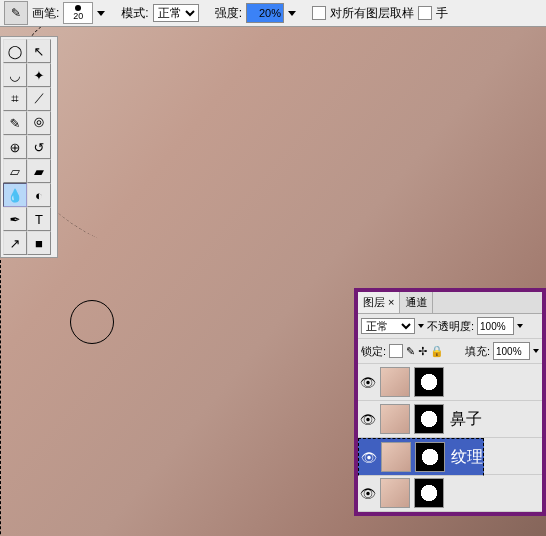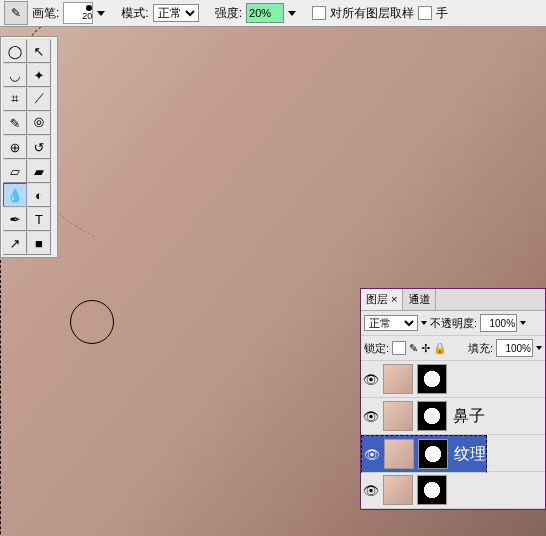--- a/index.html
+++ b/index.html
@@ -3,36 +3,36 @@
 <meta charset="utf-8">
 <style>
 body{margin:0;font-family:SimSun,Arial,sans-serif;font-size:12px;background:#ccc;overflow:hidden;width:546px;height:536px;position:relative}
 .canvas{position:absolute;left:0;top:0;right:0;bottom:0;background:linear-gradient(130deg,#d1b5a8 0%,#c39d8f 30%,#b8968a 55%,#a17a6e 80%,#85655a 100%)}
 .sel{position:absolute;border:1px dashed #000}
 .sel1{left:50px;top:30px;width:300px;height:250px;border-radius:50% 0 0 50%;border:none;border-left:1px dashed #000;transform:rotate(25deg)}
 .sel2{left:420px;top:25px;width:80px;height:450px;border:none;border-left:1px dashed #000}
 .cursor-circ{position:absolute;left:70px;top:300px;width:42px;height:42px;border:1px solid #000;border-radius:50%}
 .optbar{position:absolute;left:0;top:0;right:0;height:26px;background:#eee;border-bottom:1px solid #999;display:flex;align-items:center;padding:0 4px;gap:4px}
 .opt-icon{width:22px;height:22px;border:1px solid #999;background:#ddd;display:flex;align-items:center;justify-content:center}
-.opt-brush{width:28px;height:20px;border:1px solid #999;background:#fff;display:flex;flex-direction:column;align-items:flex-end;font-size:9px}
+.opt-brush{width:28px;height:20px;border:1px solid #999;background:#fff;display:flex;flex-direction:column;align-items:center;font-size:9px}
 .opt-dot{width:6px;height:6px;background:#000;border-radius:50%;margin-top:2px}
 .opt-sel{height:18px;border:1px solid #888;background:#fff;font-size:12px}
-.opt-inp{width:32px;height:16px;border:1px solid #888;background:#86efac;text-align:left;font-size:11px}
+.opt-inp{width:32px;height:16px;border:1px solid #888;background:#3b82f6;text-align:right;font-size:11px}
 .opt-chk{width:12px;height:12px;border:1px solid #888;background:#fff}
 .tri{width:0;height:0;border-left:4px solid transparent;border-right:4px solid transparent;border-top:5px solid #000}
 .toolbox{position:absolute;left:0;top:36px;width:52px;background:#eee;border:1px solid #999;display:flex;flex-wrap:wrap;padding:2px}
 .tool{width:22px;height:22px;border:1px outset #ddd;margin:0;display:flex;align-items:center;justify-content:center;background:#e8e8e8;font-size:13px}
 .tool.active{background:#b8d8f8;border:1px inset #99c}
-.layers{position:absolute;right:0;top:288px;width:184px;background:#e8e8e8;border:1px solid #701a75}
+.layers{position:absolute;right:0;top:288px;width:184px;background:#e8e8e8;border:4px solid #701a75}
 .ltabs{display:flex;background:#ddd;border-bottom:1px solid #aaa;font-size:11px}
 .ltab{padding:3px 5px;border-right:1px solid #aaa}
 .ltab.active{background:#eee}
 .lopt{display:flex;align-items:center;padding:3px;gap:3px;border-bottom:1px solid #ccc;font-size:11px}
 .lsel{width:54px;height:16px;border:1px solid #888;background:#fff;font-size:11px}
-.linp{width:32px;height:14px;border:1px solid #888;background:#fff;text-align:right;font-size:10px;padding-right:1px}
+.linp{width:32px;height:14px;border:1px solid #888;background:#fff;text-align:left;font-size:10px;padding-right:1px}
 .ltri{width:0;height:0;border-left:3px solid transparent;border-right:3px solid transparent;border-top:4px solid #000}
 .lrow{display:flex;align-items:center;height:36px;border-bottom:1px solid #ccc;background:#e8e8e8}
 .lrow.sel{background:#4060c0;color:#fff}
 .leye{width:20px;display:flex;justify-content:center;font-size:13px}
 .lthumb{width:28px;height:28px;border:1px solid #999;margin:0 2px;background:linear-gradient(135deg,#e8c8b8,#c8a090)}
 .lmask{width:28px;height:28px;border:1px solid #999;margin:0 2px;background:radial-gradient(#fff 40%,#000 42%)}
 .lname{padding-left:4px;font-size:16px}
 </style>
 </head>
 <body>

